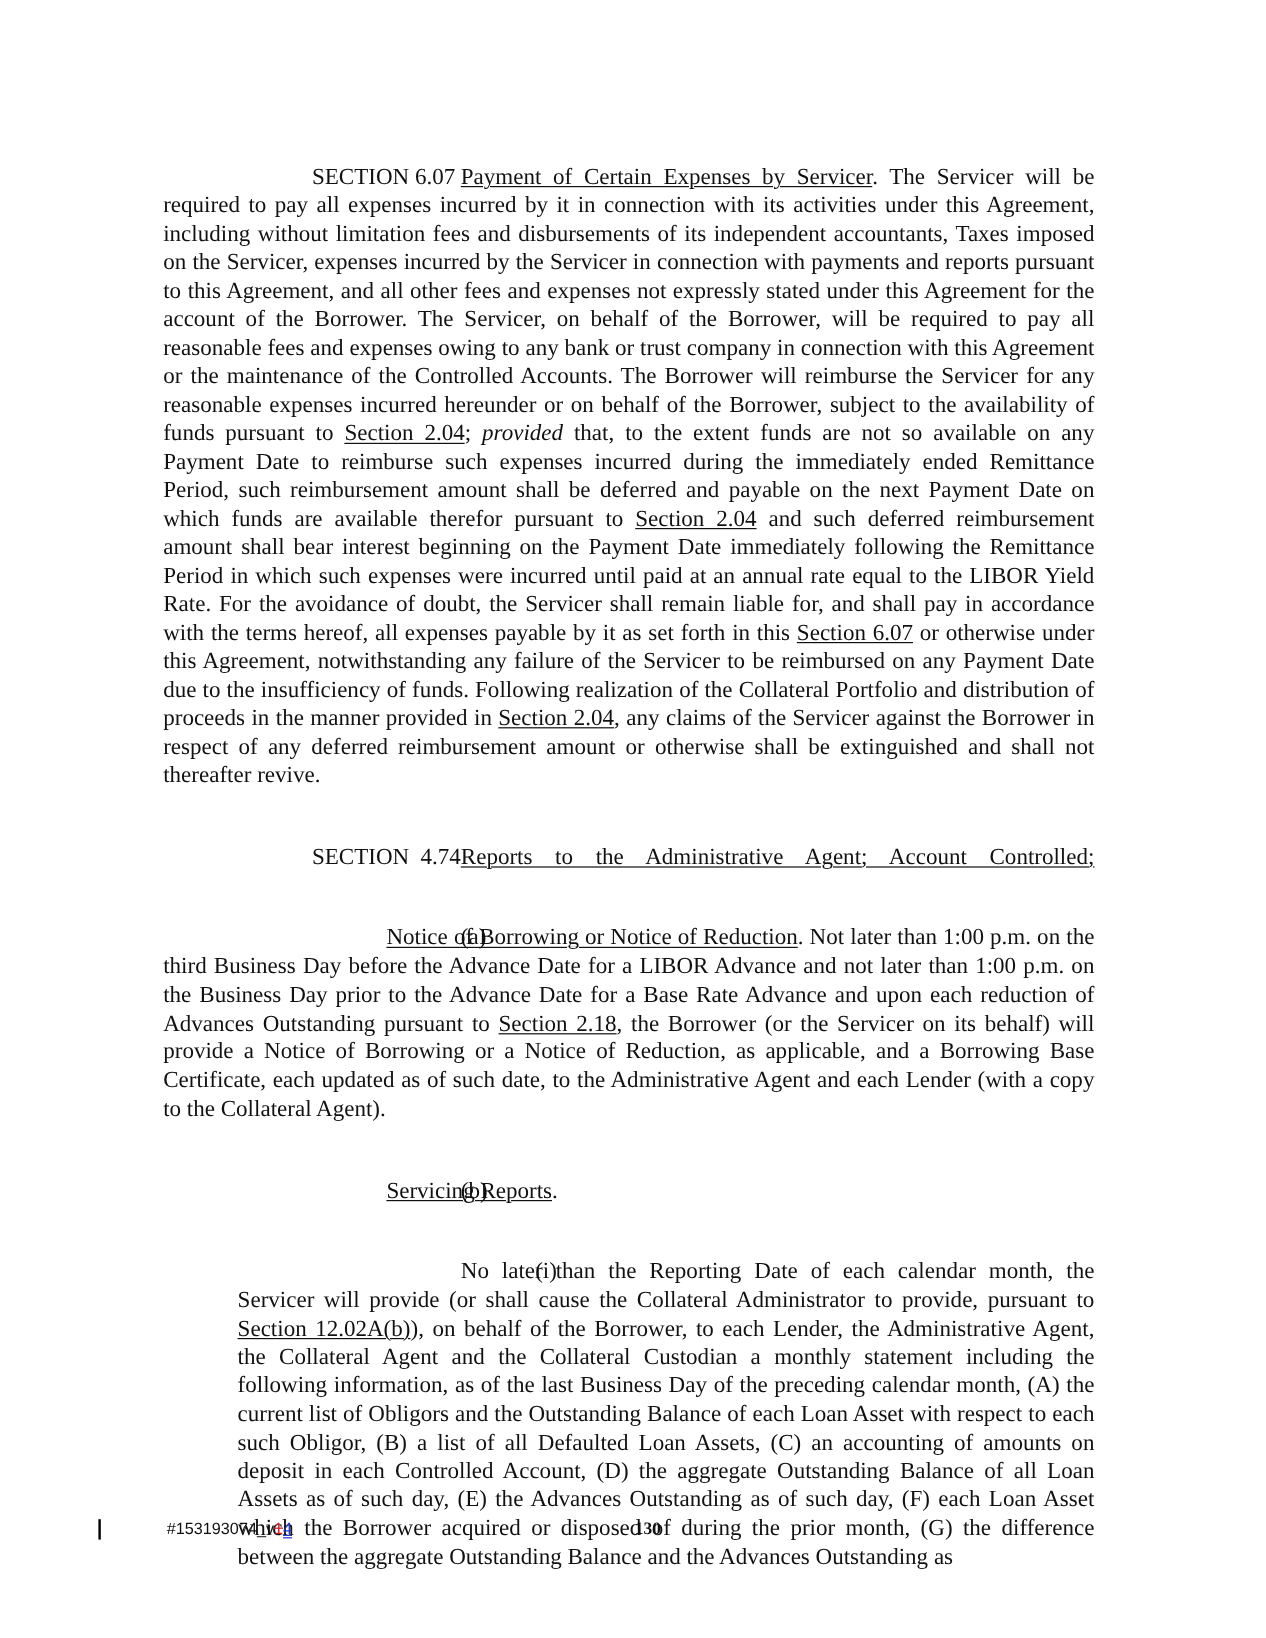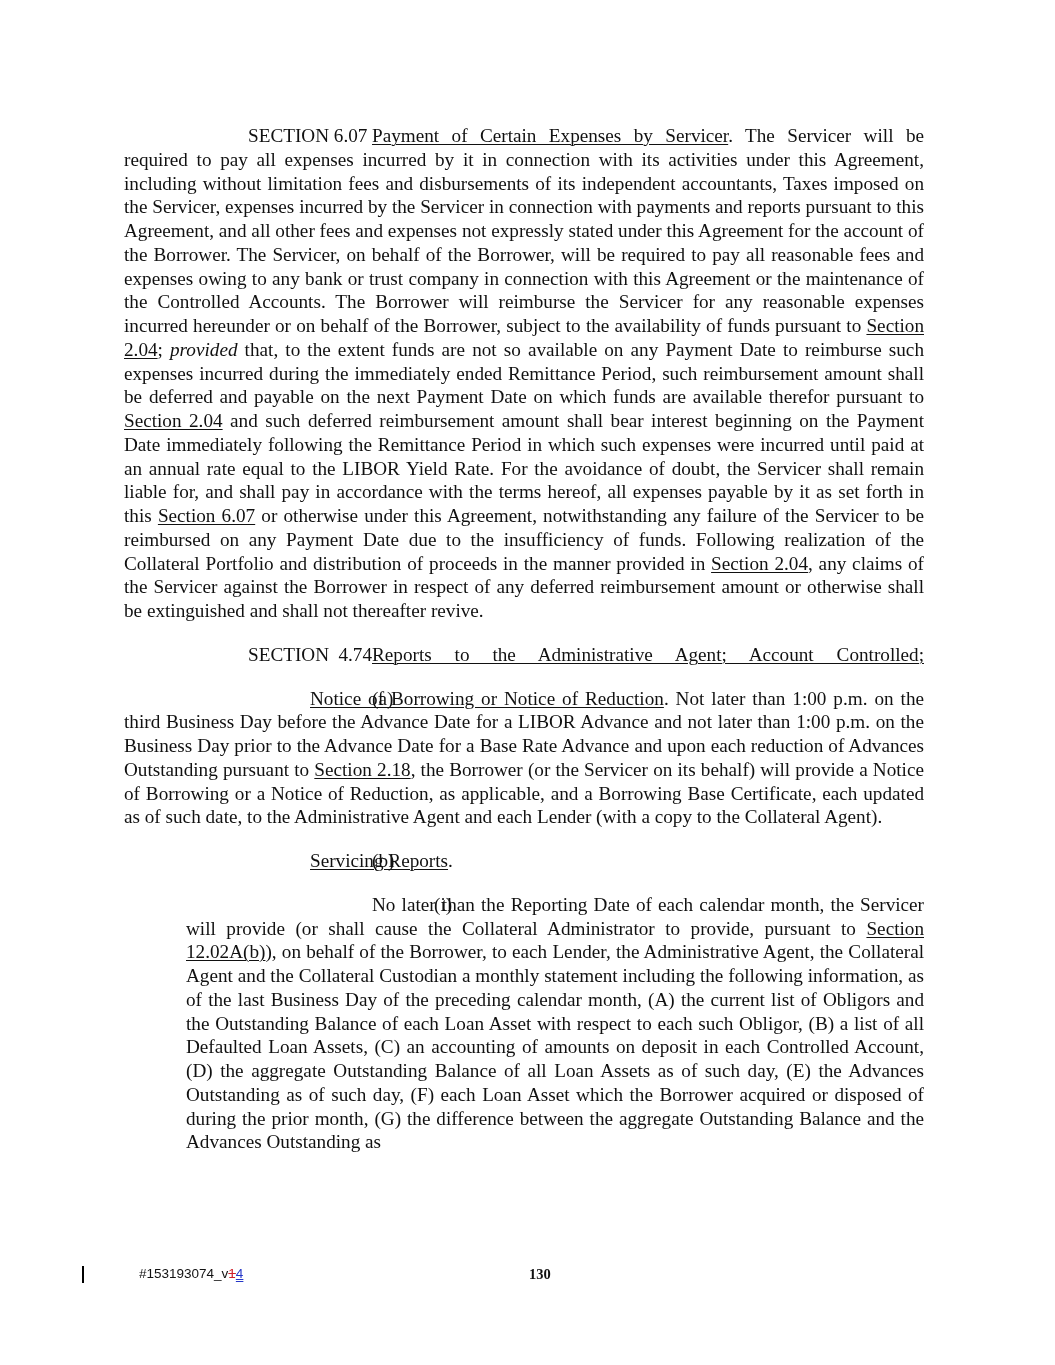--- a/index.html
+++ b/index.html
@@ -2,21 +2,21 @@
 <html><head>
 <meta charset="utf-8">
 <style>
   html, body { margin: 0; padding: 0; background: #ffffff; }
   body { width: 1055px; height: 1365px; position: relative; overflow: hidden; }
   .page {
     position: absolute; left: 124px; top: 124px; width: 800px;
     font-family: "Liberation Serif", "DejaVu Serif", serif;
     font-size: 19.2px; line-height: 23.75px; color: #111;
   }
-  p { margin: 0; text-align: justify; text-align-last: left; }
+  p { margin: 12px; text-align: justify; text-align-last: left; }
   .ind1 { text-indent: 62px; }
   .ind2 { text-indent: 124px; }
   .sec { display: inline-block; width: 186px; }
   .lbl { display: inline-block; width: 62px; }
   .sub { margin-left: 62px; }
   .sub .ind3 { text-indent: 124px; }
   u { text-decoration: underline; text-underline-offset: 2px; text-decoration-thickness: 1px; }
   .gap { height: 20px; }
   .justline { text-align: justify; text-align-last: justify; }
   .footer { position: absolute; top: 1266px; left: 0; width: 1055px; height: 20px; margin-left: 15px; }

